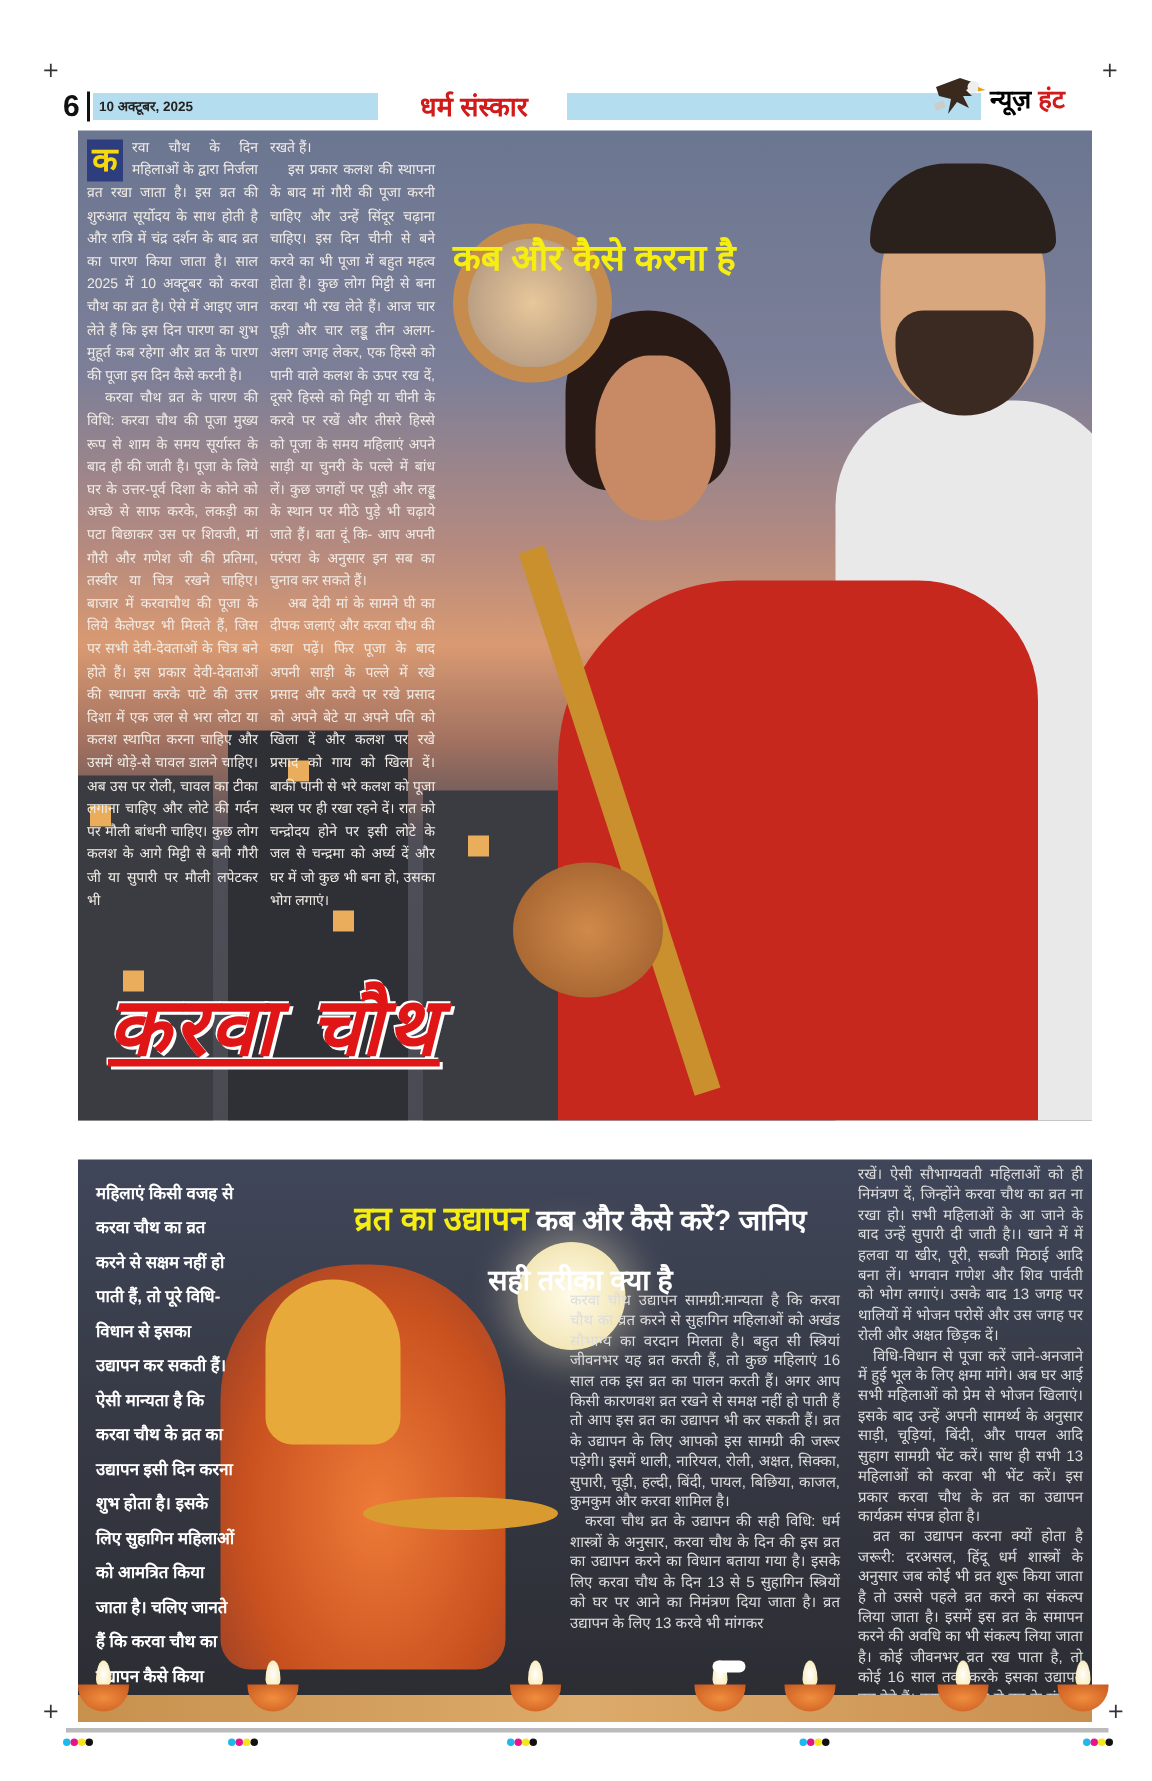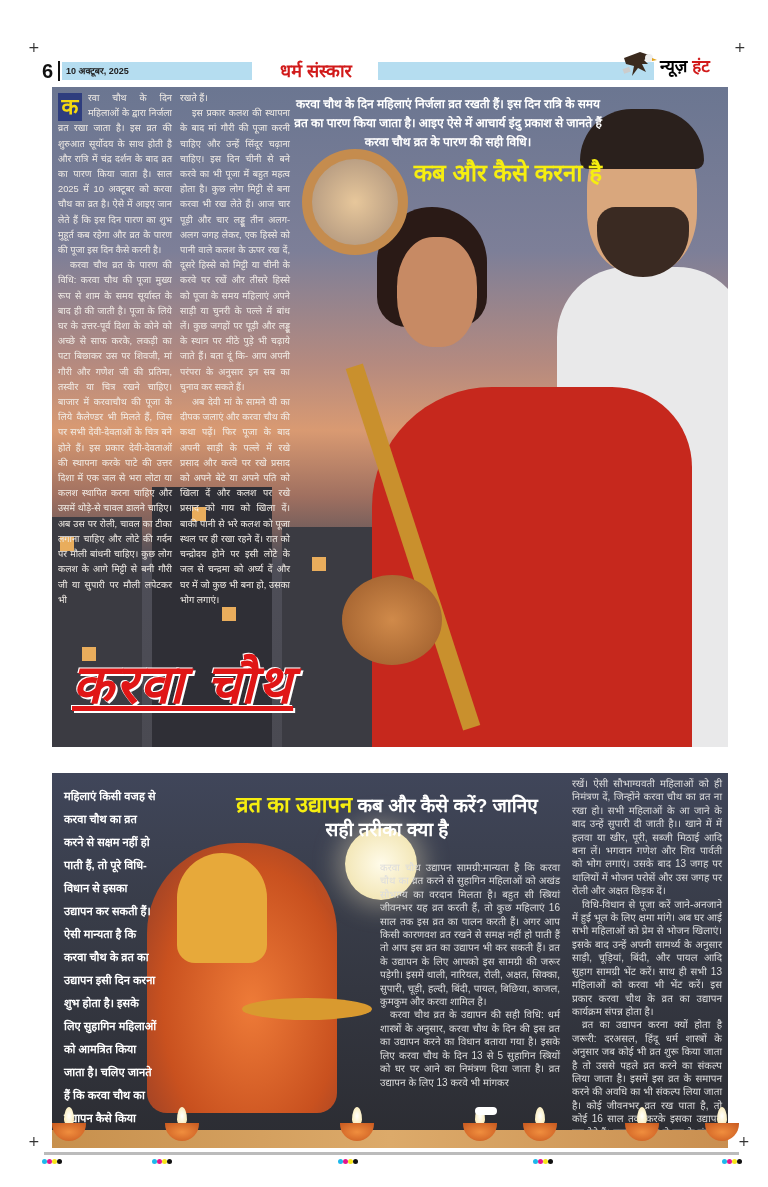--- a/index.html
+++ b/index.html
@@ -21,39 +21,39 @@
   
   .panel1{position:absolute;left:52px;top:87px;width:676px;height:660px;overflow:hidden;
     background:linear-gradient(180deg,#6b7691 0%,#7d7f98 25%,#b58a7f 42%,#d99a72 52%,#a07060 62%,#4e4e58 72%,#4a4a52 100%);}
   .bldg{position:absolute;background:#3b3b42;}
   .win{position:absolute;width:14px;height:14px;background:#e9ad5c;}
   .col{position:absolute;color:#f1ece6;font-size:9.3px;line-height:15.2px;text-align:justify;font-family:"Liberation Sans",sans-serif;}
   .col p{margin:0;text-indent:12px;}
   .col p.first{text-indent:0;}
   .dropcap{float:left;width:24px;height:28px;margin:2px 6px 0 0;background:#2e3d7e;color:#f6d90f;font-size:22px;font-weight:bold;text-align:center;line-height:28px;}
   .intro{position:absolute;left:236px;top:8px;width:320px;color:#fff;font-size:12px;font-weight:bold;line-height:19px;text-align:center;font-family:"Liberation Sans",sans-serif;}
-  .yhead{position:absolute;left:250px;top:70px;width:300px;color:#f6ee10;font-size:24px;font-weight:bold;line-height:32px;text-align:right;font-family:"Liberation Sans",sans-serif;}
+  .yhead{position:absolute;left:250px;top:70px;width:300px;color:#f6ee10;font-size:24px;font-weight:bold;line-height:32px;text-align:left;font-family:"Liberation Sans",sans-serif;}
   .bigtitle{position:absolute;left:20px;top:558px;color:#e01616;font-size:54px;font-weight:bold;font-style:italic;letter-spacing:2px;font-family:"DejaVu Serif",serif;text-shadow:2px 2px 0 #fff,-1px -1px 0 #fff;text-decoration:underline;}
   
   .man-body{position:absolute;left:505px;top:180px;width:190px;height:520px;background:#e9e9ea;border-radius:70px 70px 0 0;}
   .man-head{position:absolute;left:535px;top:35px;width:110px;height:150px;background:#d9a77d;border-radius:45% 45% 40% 40%;}
   .man-hair{position:absolute;left:528px;top:22px;width:124px;height:60px;background:#2a201c;border-radius:60px 60px 10px 10px;}
   .man-beard{position:absolute;left:545px;top:120px;width:92px;height:70px;background:#3a2a22;border-radius:20px 20px 50px 50px;}
   .woman-saree{position:absolute;left:320px;top:300px;width:320px;height:360px;background:#c6281d;border-radius:120px 80px 0 0;}
   .woman-border{position:absolute;left:352px;top:270px;width:18px;height:380px;background:#c9902d;transform:rotate(-18deg);}
   .woman-head{position:absolute;left:345px;top:150px;width:80px;height:110px;background:#c78a64;border-radius:45% 45% 45% 45%;}
   .woman-hair{position:absolute;left:325px;top:120px;width:110px;height:120px;background:#2a1a16;border-radius:55px 55px 30px 30px;}
   .sieve{position:absolute;left:250px;top:62px;width:86px;height:86px;border:10px solid #c58c4e;border-radius:50%;background:radial-gradient(#e7c79b,#a88f7a);}
   .pot{position:absolute;left:290px;top:488px;width:100px;height:90px;background:radial-gradient(#d08a4a,#9a5a2a);border-radius:50%;}
 
   
   .panel2{position:absolute;left:52px;top:773px;width:676px;height:360px;overflow:hidden;
     background:linear-gradient(180deg,#40465a 0%,#383c48 40%,#2c2d33 100%);}
   .sidecol{position:absolute;left:12px;top:12px;width:94px;color:#fff;font-size:11.2px;font-weight:bold;line-height:23px;font-family:"Liberation Sans",sans-serif;}
-  .wheadwrap{position:absolute;left:160px;top:20px;width:350px;text-align:center;color:#fff;font-size:19px;font-weight:bold;line-height:24px;font-family:"Liberation Sans",sans-serif;}
+  .wheadwrap{position:absolute;left:160px;top:20px;width:350px;text-align:center;color:#fff;font-size:19px;font-weight:bold;line-height:40px;font-family:"Liberation Sans",sans-serif;}
   .wheadwrap .y{color:#f6ee10;font-size:22px;}
   .moon{position:absolute;left:293px;top:55px;width:72px;height:72px;border-radius:50%;background:radial-gradient(#fffbe9,#f3e7b8 70%,#d9c98d);box-shadow:0 0 24px 8px rgba(255,240,200,.35);}
   .col2{position:absolute;color:#ddd;font-size:10px;line-height:13.4px;text-align:justify;font-family:Liberation Sans, sans-serif;}
   .col2 p{margin:0;text-indent:10px;}
   .col2 p.first{text-indent:0;}
   .woman2{position:absolute;left:95px;top:70px;width:190px;height:270px;background:radial-gradient(ellipse at 55% 60%,#ee7b38,#c9511f 60%,#8a3b2a);border-radius:90px 90px 20px 20px;}
   .woman2-head{position:absolute;left:125px;top:80px;width:90px;height:110px;background:#e7a93a;border-radius:50px 50px 20px 20px;}
   .thali{position:absolute;left:190px;top:225px;width:130px;height:22px;background:#d99a2f;border-radius:50%;}
   .diya-row{position:absolute;left:52px;top:1130px;width:676px;height:18px;background:linear-gradient(90deg,#c7904d,#dcaa6a,#c98f50);}
   .diya{position:absolute;top:1115px;width:34px;height:26px;}
@@ -119,21 +119,20 @@
     <div class="dropcap">क</div>
     <p class="first">रवा चौथ के दिन महिलाओं के द्वारा निर्जला व्रत रखा जाता है। इस व्रत की शुरुआत सूर्योदय के साथ होती है और रात्रि में चंद्र दर्शन के बाद व्रत का पारण किया जाता है। साल 2025 में 10 अक्टूबर को करवा चौथ का व्रत है। ऐसे में आइए जान लेते हैं कि इस दिन पारण का शुभ मुहूर्त कब रहेगा और व्रत के पारण की पूजा इस दिन कैसे करनी है।</p>
     <p>करवा चौथ व्रत के पारण की विधि: करवा चौथ की पूजा मुख्य रूप से शाम के समय सूर्यास्त के बाद ही की जाती है। पूजा के लिये घर के उत्तर-पूर्व दिशा के कोने को अच्छे से साफ करके, लकड़ी का पटा बिछाकर उस पर शिवजी, मां गौरी और गणेश जी की प्रतिमा, तस्वीर या चित्र रखने चाहिए। बाजार में करवाचौथ की पूजा के लिये कैलेण्डर भी मिलते हैं, जिस पर सभी देवी-देवताओं के चित्र बने होते हैं। इस प्रकार देवी-देवताओं की स्थापना करके पाटे की उत्तर दिशा में एक जल से भरा लोटा या कलश स्थापित करना चाहिए और उसमें थोड़े-से चावल डालने चाहिए। अब उस पर रोली, चावल का टीका लगाना चाहिए और लोटे की गर्दन पर मौली बांधनी चाहिए। कुछ लोग कलश के आगे मिट्टी से बनी गौरी जी या सुपारी पर मौली लपेटकर भी</p>
   </div>
   <div class="col" style="left:128px;top:4px;width:110px;">
     <p class="first">रखते हैं।</p>
     <p>इस प्रकार कलश की स्थापना के बाद मां गौरी की पूजा करनी चाहिए और उन्हें सिंदूर चढ़ाना चाहिए। इस दिन चीनी से बने करवे का भी पूजा में बहुत महत्व होता है। कुछ लोग मिट्टी से बना करवा भी रख लेते हैं। आज चार पूड़ी और चार लड्डू तीन अलग-अलग जगह लेकर, एक हिस्से को पानी वाले कलश के ऊपर रख दें, दूसरे हिस्से को मिट्टी या चीनी के करवे पर रखें और तीसरे हिस्से को पूजा के समय महिलाएं अपने साड़ी या चुनरी के पल्ले में बांध लें। कुछ जगहों पर पूड़ी और लड्डू के स्थान पर मीठे पुड़े भी चढ़ाये जाते हैं। बता दूं कि- आप अपनी परंपरा के अनुसार इन सब का चुनाव कर सकते हैं।</p>
     <p>अब देवी मां के सामने घी का दीपक जलाएं और करवा चौथ की कथा पढ़ें। फिर पूजा के बाद अपनी साड़ी के पल्ले में रखे प्रसाद और करवे पर रखे प्रसाद को अपने बेटे या अपने पति को खिला दें और कलश पर रखे प्रसाद को गाय को खिला दें। बाकी पानी से भरे कलश को पूजा स्थल पर ही रखा रहने दें। रात को चन्द्रोदय होने पर इसी लोटे के जल से चन्द्रमा को अर्घ्य दें और घर में जो कुछ भी बना हो, उसका भोग लगाएं।</p>
   </div>
 
-  <div class="intro">करवा चौथ के दिन महिलाएं निर्जला व्रत रखती हैं। इस दिन रात्रि के समय व्रत का पारण किया जाता है। आइए ऐसे में आचार्य इंदु प्रकाश से जानते हैं करवा चौथ व्रत के पारण की सही विधि।</div>
   <div class="yhead">
     <div>कब और कैसे करना है</div>
   </div>
   <div class="bigtitle">करवा चौथ</div>
 </div>
 
 <div class="panel2">
   <div class="woman2"></div>
   <div class="woman2-head"></div>
   <div class="thali"></div>

